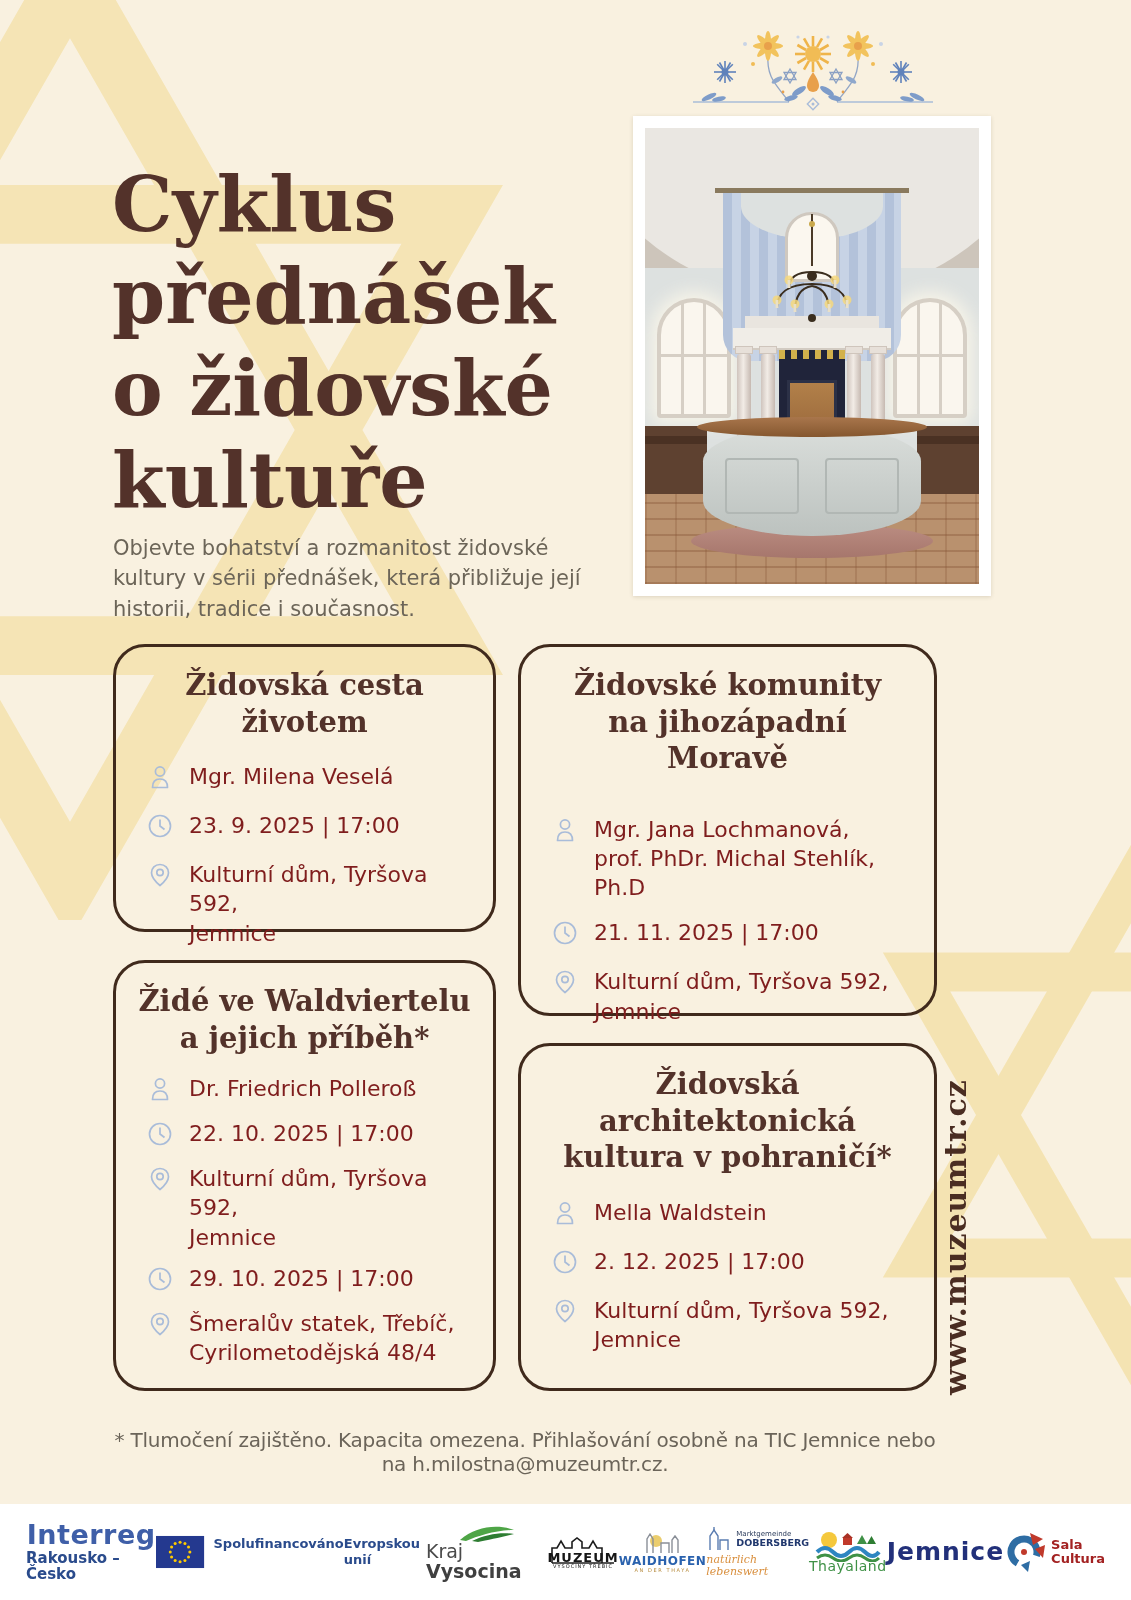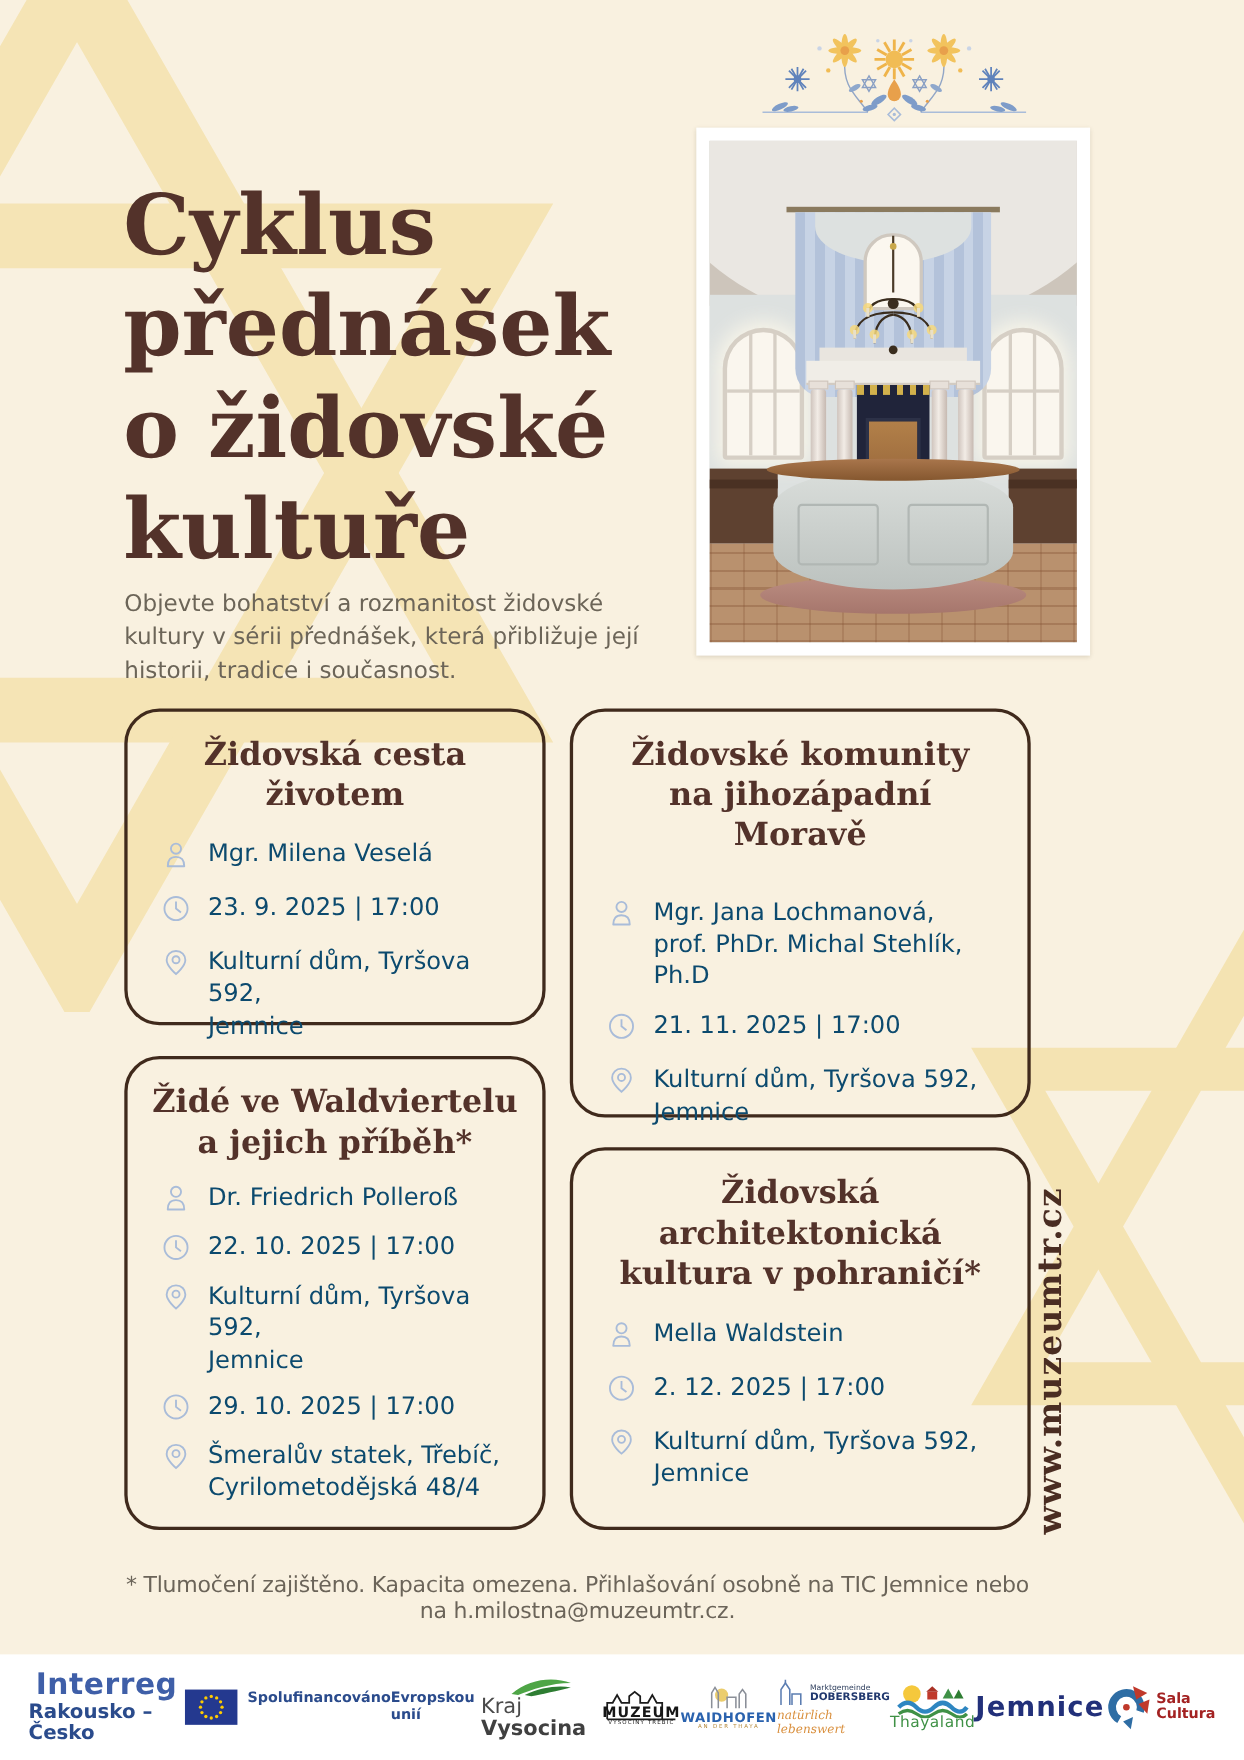--- a/index.html
+++ b/index.html
@@ -78,42 +78,42 @@
   }
   .card-title{
     font-family:"DejaVu Serif", serif;font-weight:700;font-size:29px;
     color:#53322a;text-align:center;line-height:1.26;margin:0 0 22px;
   }
   .card-title .tl{display:block;}
   .mb-lg{margin-bottom:38px;}
   .row{display:flex;align-items:flex-start;gap:15px;margin:0 4px 16px 8px;}
   .row.tight{margin-bottom:12px;}
   .ric{flex:0 0 28px;padding-top:1px;}
-  .rtext{font-size:22px;line-height:1.33;color:#0c4a6e;}
+  .rtext{font-size:22px;line-height:1.33;color:#7f1d1d;}
   
   .vert-url{
     position:absolute;left:938px;top:1078px;height:318px;width:48px;
     writing-mode:vertical-rl;transform:rotate(180deg);
     font-family:"DejaVu Serif", serif;font-weight:700;font-size:30px;
     color:#4a2d22;text-align:center;letter-spacing:1px;
   }
   
   .footnote{
     position:absolute;left:100px;top:1428px;width:850px;text-align:center;
     font-size:20px;color:#6b6459;letter-spacing:-0.2px;
   }
   
   .logobar{
     position:absolute;left:0;right:0;bottom:0;height:96px;background:#ffffff;
     display:flex;align-items:center;justify-content:space-between;
     padding:0 26px;box-sizing:border-box;
   }
   .logo{display:flex;flex-direction:column;align-items:center;line-height:1.05;}
   .lg-interreg .l1{font-size:27px;font-weight:700;color:#3f5fa8;letter-spacing:.5px;}
-  .lg-interreg .l2{font-size:18px;font-weight:700;color:#2a4b8c;margin-top:2px;}
+  .lg-interreg .l2{font-size:15px;font-weight:700;color:#2a4b8c;margin-top:2px;}
   .lg-eu{flex-direction:row;gap:9px;align-items:center;}
   .lg-eu .txt{display:flex;flex-direction:row;}
   .lg-eu .l1,.lg-eu .l2{font-size:13px;font-weight:700;color:#2a4b8c;line-height:1.25;}
   .lg-kraj .txt{font-size:19px;color:#4a4a4a;margin-top:-2px;}
   .lg-kraj .b{font-weight:700;color:#404040;}
   .lg-muzeum .l1{font-size:13px;font-weight:700;color:#161616;letter-spacing:1px;margin-top:-14px;}
   .lg-muzeum .l2{font-size:5px;color:#161616;letter-spacing:1px;}
   .lg-waid .l1{font-size:12px;font-weight:700;color:#2a62ae;letter-spacing:.5px;}
   .lg-waid .l2{font-size:5px;color:#b5893a;letter-spacing:1.6px;margin-top:1px;}
   .lg-dob .top{display:flex;align-items:center;gap:4px;}

